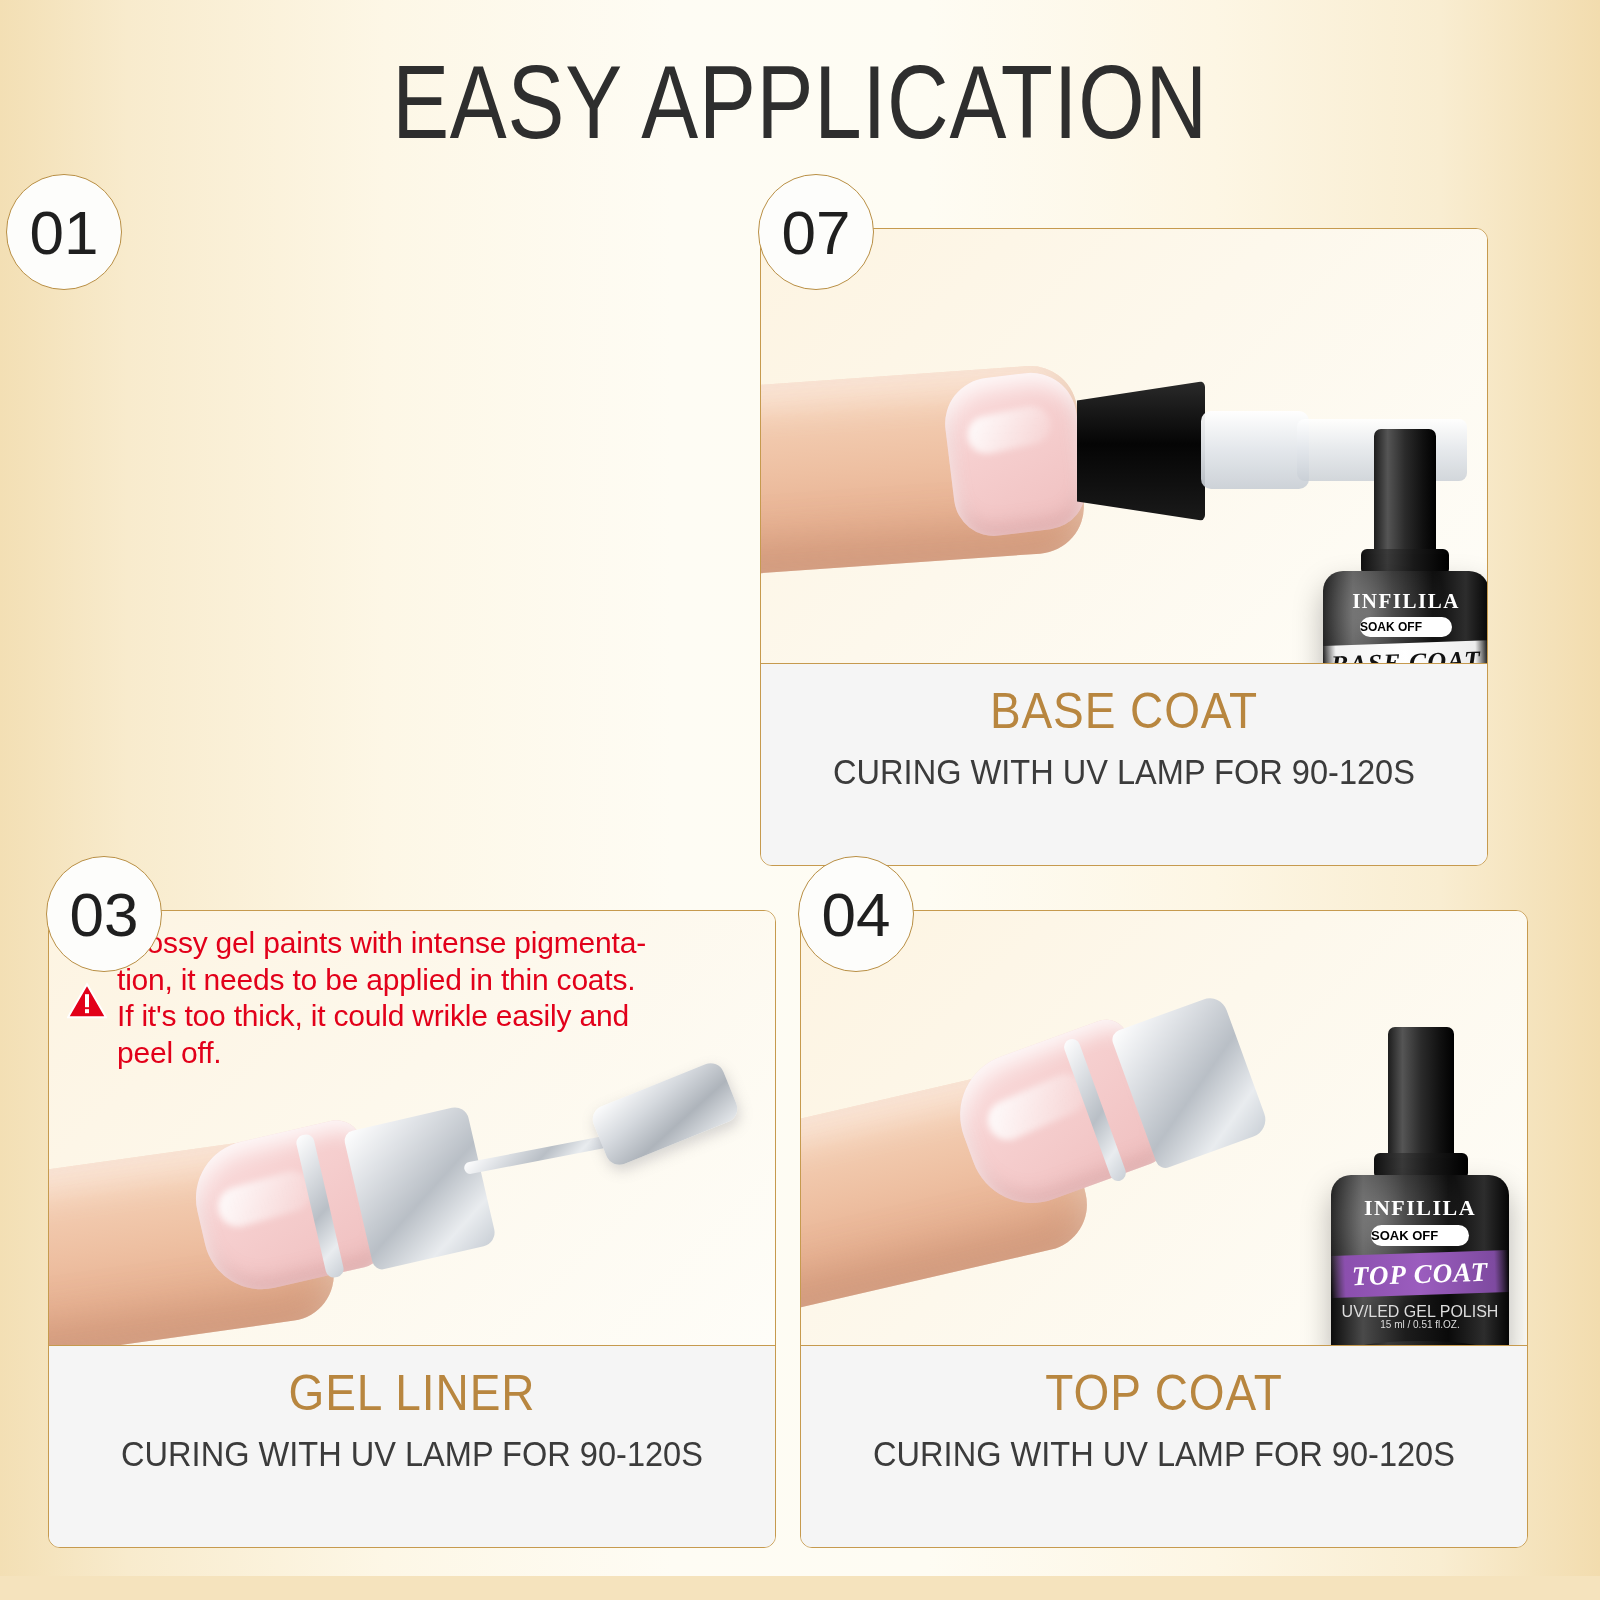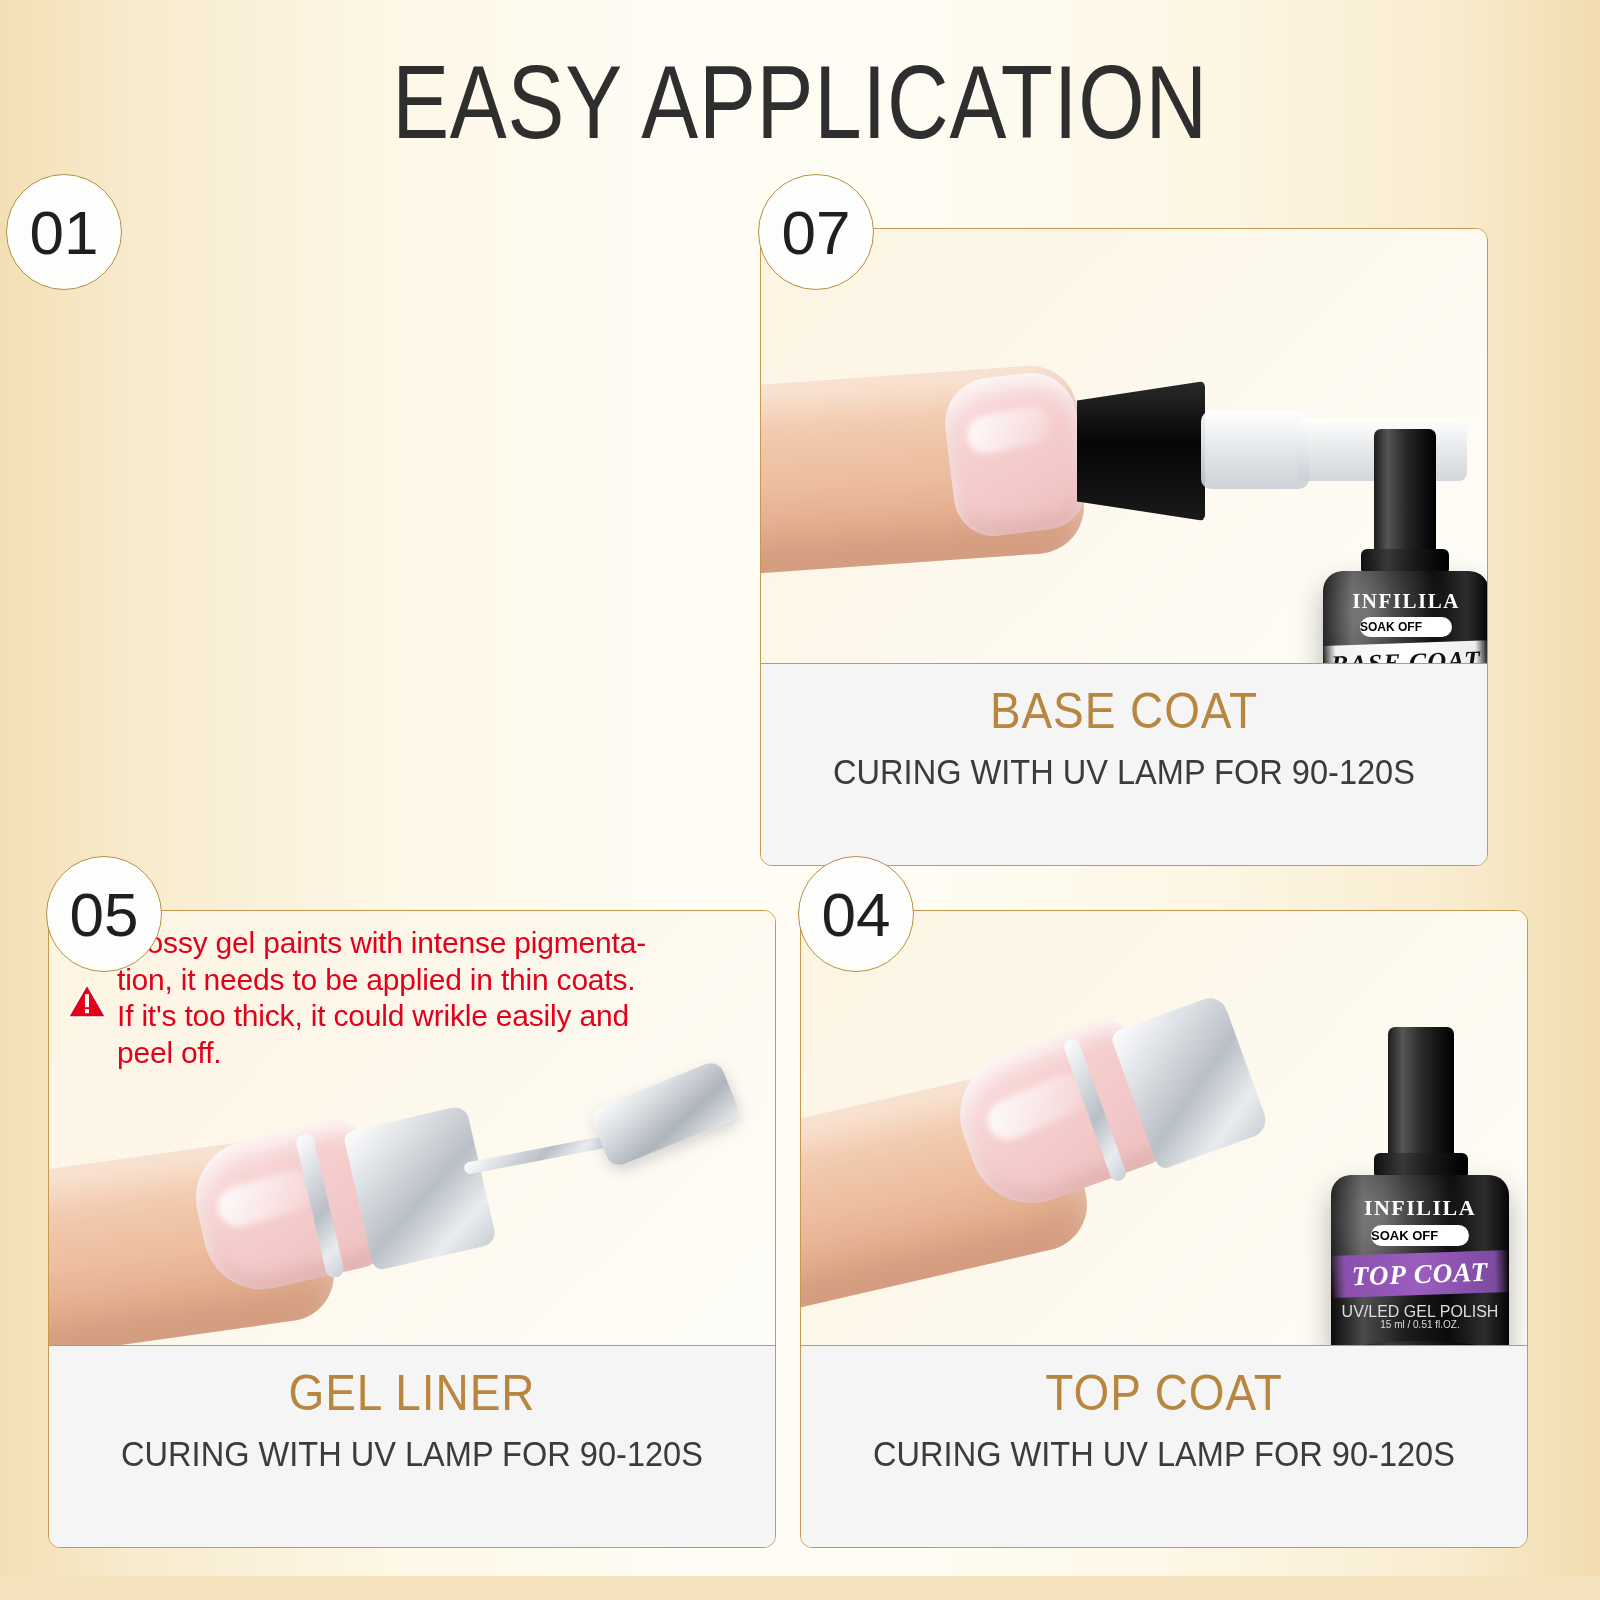--- a/index.html
+++ b/index.html
@@ -316,21 +316,21 @@
         <div class="silver" style="left:262px; top:222px; width:18px; height:146px; border-radius:8px; transform:rotate(-13deg);"></div>
         <div class="silver" style="left:308px; top:206px; width:126px; height:142px; border-radius:10px 14px 14px 10px; transform:rotate(-13deg);"></div>
         <div class="silver" style="left:414px; top:238px; width:148px; height:12px; border-radius:6px; transform:rotate(-11deg);"></div>
         <div class="liner-handle" style="left:546px; top:172px; width:140px; height:62px; transform:rotate(-22deg);"></div>
       </div>
       <div class="caption">
         <div class="heading">GEL LINER</div>
         <div class="sub">CURING WITH UV LAMP FOR 90-120S</div>
       </div>
     </div>
-    <div class="badge b3">05</div>
+    <div class="badge b3">03</div>
 
     <div class="card c4">
       <div class="photo">
         <div class="finger" style="left:-160px; top:196px; width:440px; height:184px; transform:rotate(-13deg);"></div>
         <div class="nail-plate" style="left:162px; top:130px; width:188px; height:152px; border-radius:62px 22px 22px 62px; transform:rotate(-20deg);"></div>
         <div class="shine" style="left:184px; top:176px; width:104px; height:40px; border-radius:30px; transform:rotate(-24deg);"></div>
         <div class="silver" style="left:286px; top:124px; width:16px; height:150px; border-radius:8px; transform:rotate(-20deg);"></div>
         <div class="silver" style="left:330px; top:98px; width:118px; height:146px; border-radius:10px 18px 18px 10px; transform:rotate(-20deg);"></div>
 
         <div class="bottle" style="left:520px; top:116px; width:200px; height:340px;">

